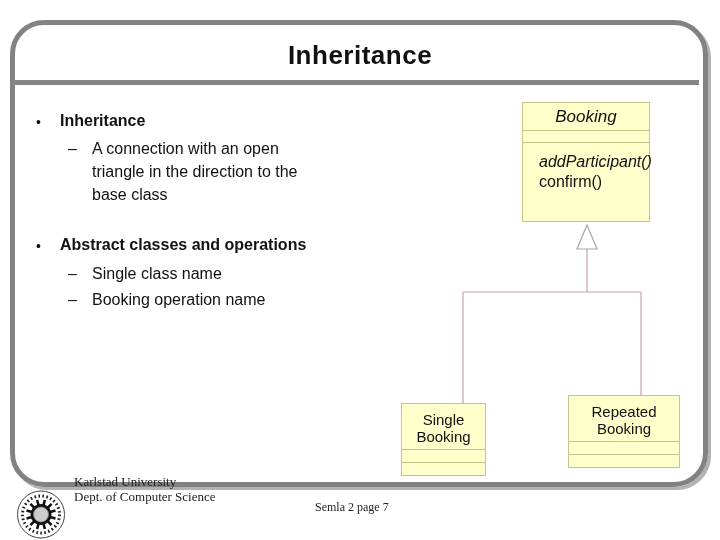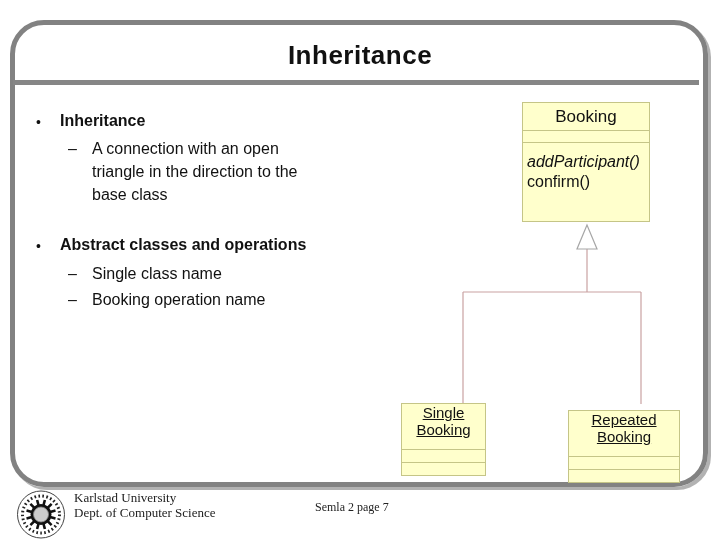--- a/index.html
+++ b/index.html
@@ -19,33 +19,33 @@
   .b-label{position:absolute;font-size:16px;font-weight:bold;}
   .sub{position:absolute;display:flex;font-size:16px;line-height:23px;}
   .sub .dash{width:24px;flex:0 0 24px;}
   .sub .sub-text{width:218px;}
 
   
   .connectors{position:absolute;left:0;top:0;width:720px;height:540px;}
   .uml-box{position:absolute;box-sizing:border-box;background:#ffffcc;border:1px solid #c5c587;}
   .uml-box .klass-title{text-align:center;font-size:17px;}
   .booking{left:522px;top:102px;width:128px;height:120px;}
-  .booking .klass-title{height:27px;line-height:27px;}
+  .booking .klass-title{height:27px;line-height:27px;font-style:italic;}
   .booking .attr-comp{height:11px;border-top:1px solid #c5c587;}
-  .booking .ops-comp{border-top:1px solid #c5c587;padding:9px 0 0 4px;font-size:16px;line-height:20px;}
+  .booking .ops-comp{border-top:1px solid #c5c587;padding:9px 0 0 16px;font-size:16px;line-height:20px;}
   .op.italic{font-style:italic;}
-  .subclass .klass-title{height:45px;font-size:15px;line-height:17px;box-sizing:border-box;text-decoration:underline;}
+  .subclass .klass-title{height:45px;font-size:15px;line-height:17px;padding-top:7px;box-sizing:border-box;}
   .subclass .comp-1{height:12px;border-top:1px solid #c5c587;}
   .subclass .comp-2{height:13px;border-top:1px solid #c5c587;}
   .single{left:401px;top:403px;width:85px;height:73px;}
-  .repeated{left:568px;top:410px;width:112px;height:73px;}
+  .repeated{left:568px;top:395px;width:112px;height:73px;}
 
   
   .logo{position:absolute;left:15px;top:489px;}
-  .footer-affil{position:absolute;left:74px;top:490px;font-family:"Liberation Serif", serif;
+  .footer-affil{position:absolute;left:74px;top:474px;font-family:"Liberation Serif", serif;
     font-size:13px;line-height:15px;color:#222;}
   .page-label{position:absolute;left:315px;top:500px;font-family:"Liberation Serif", serif;
     font-size:12px;color:#222;}
 </style>
 </head>
 <body>
 
 <div class="stage">
 
   <div class="frame"></div>

